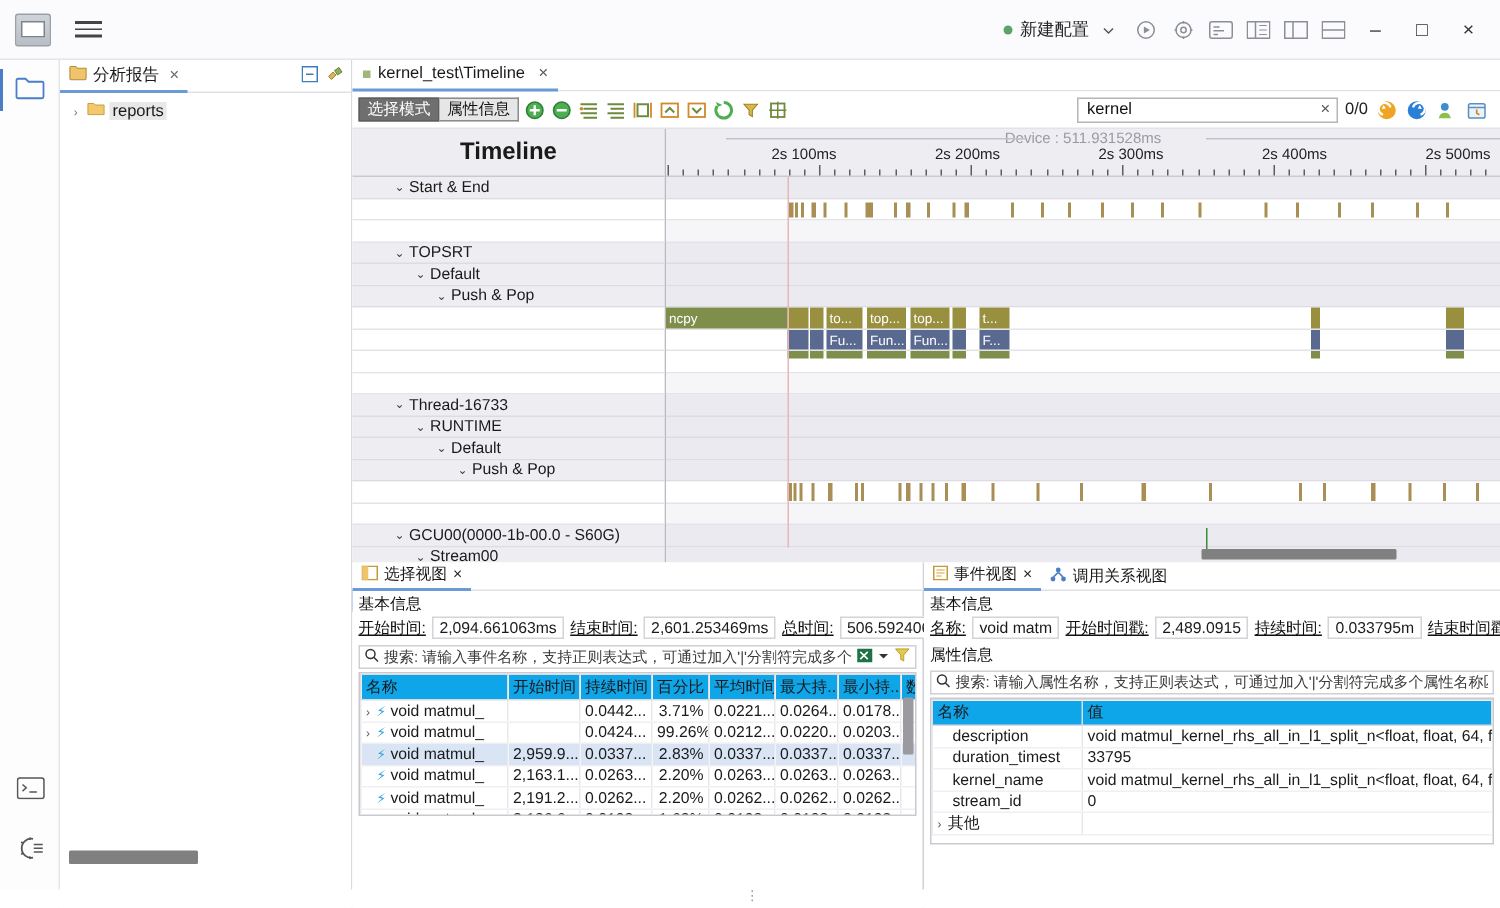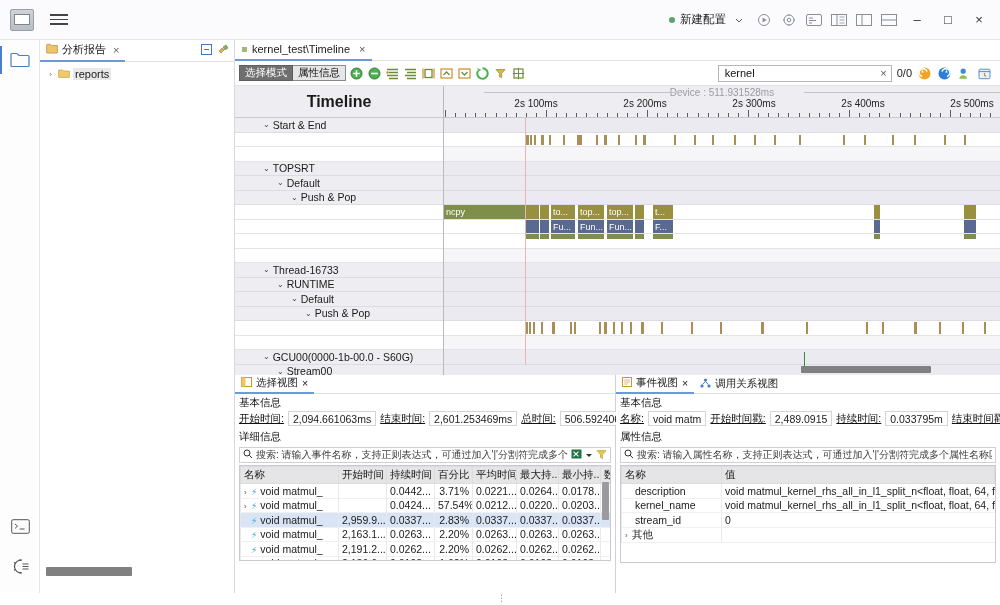--- a/index.html
+++ b/index.html
@@ -114,21 +114,21 @@
   .bp-tab.active { border-bottom:2px solid #6a9bd8;}
   .sec-hdr { font-size:10.5px; padding:2px 4px 1px 4px; color:#111; }
   .kvrow { display:flex; align-items:center; gap:4px; padding:0 4px 2px 4px; font-size:10.5px; white-space:nowrap; }
   .kvrow .k { color:#111;text-decoration:underline; }
   .kvrow .v { border:1px solid #d3d3d9; background:#fff; padding:0 4px; height:15px; line-height:14px; }
   .filterbar { margin:2px 4px; height:16px; border:1px solid #cfcfd5; background:#fff; display:flex; align-items:center; gap:3px; padding:0 3px; font-size:10px; color:#333; overflow:hidden;}
   .filterbar .ph { color:#3a3a3a; white-space:nowrap; overflow:hidden; }
   .filterbar .sp { margin-left:auto; display:flex; align-items:center; gap:3px;}
 
   table.grid { border-collapse:collapse; width:100%; font-size:10.5px; table-layout:fixed;}
-  table.grid th { background:#e5e5e5; border:1px solid #dcdce0; font-weight:normal; text-align:left; padding:1px 3px; height:15px; white-space:nowrap; overflow:hidden;}
+  table.grid th { background:#0ea5e9; border:1px solid #dcdce0; font-weight:normal; text-align:left; padding:1px 3px; height:15px; white-space:nowrap; overflow:hidden;}
   table.grid td { border-left:1px solid #e9e9ed; border-bottom:1px solid #f0f0f3; padding:0 3px; height:14.5px; white-space:nowrap; overflow:hidden;}
   table.grid tr.selrow td { background:#d9e4f5; }
   .num { text-align:right; }
   .gridwrap { margin:0 4px; border:1px solid #c9c9cf; height:96px; overflow:hidden; position:relative; background:#fff;}
   .gw2 { height:98px; }
   .vscroll { position:absolute; right:1px; top:16px; width:7px; height:38px; background:#9a9aa0; border-radius:1px;}
   .bolt { color:#3aa3dc; font-size:9px; }
   .exp-arrow { color:#555; font-size:8px; display:inline-block; width:7px;}
   .statusline { position:absolute; left:0; bottom:0; width:1000px; height:12px; background:#fff; }
   .vert-dots { position:absolute; left:497px; bottom:2px; color:#999; font-size:9px; letter-spacing:1px;}
@@ -640,21 +640,20 @@
       </div>
       <div class="sec-hdr">基本信息</div>
       <div class="kvrow" id="selFields">
             <span class="k">开始时间:</span>
             <span class="v">2,094.661063ms</span>
             <span class="k">结束时间:</span>
             <span class="v">2,601.253469ms</span>
             <span class="k">总时间:</span>
             <span class="v">506.592406ms</span>
           </div>
-      <div class="sec-hdr">详细信息</div>
       <div class="filterbar">
         <span>
           <svg width="10" height="10" viewBox="0 0 10 10">
                 <circle cx="4" cy="4" r="3" stroke="#333" fill="none"></circle>
                 <path d="M6.2 6.2L9 9" stroke="#333"></path>
               </svg>
         </span>
         <span class="ph">搜索: 请输入事件名称，支持正则表达式，可通过加入'|'分割符完成多个事件名称匹</span>
         <span class="sp">
           <span>
@@ -707,21 +706,21 @@
                   <td class="num">3.71%</td>
                   <td>0.0221...</td>
                   <td>0.0264...</td>
                   <td>0.0178...</td>
                   <td class="num">2</td>
                 </tr>
                 <tr>
                   <td><span class="exp-arrow">›</span><span class="bolt">⚡</span> <span>void matmul_</span></td>
                   <td></td>
                   <td>0.0424...</td>
-                  <td class="num">57.54%</td>
+                  <td class="num">99.26%</td>
                   <td>0.0212...</td>
                   <td>0.0220...</td>
                   <td>0.0203...</td>
                   <td class="num">2</td>
                 </tr>
                 <tr class="selrow">
                   <td><span class="exp-arrow"></span><span class="bolt">⚡</span> <span>void matmul_</span></td>
                   <td>2,959.9...</td>
                   <td>0.0337...</td>
                   <td class="num">2.83%</td>
@@ -821,20 +820,24 @@
                   <th>名称</th>
                   <th>值</th>
                 </tr>
               </thead>
           <tbody id="evBody">
                 <tr>
                   <td><span class="exp-arrow"></span><span>   description</span></td>
                   <td>void matmul_kernel_rhs_all_in_l1_split_n&lt;float, float, 64, false, fal..</td>
                 </tr>
                 <tr>
+                  <td><span class="exp-arrow"></span><span>   duration_timest</span></td>
+                  <td>33795</td>
+                </tr>
+                <tr>
                   <td><span class="exp-arrow"></span><span>   kernel_name</span></td>
                   <td>void matmul_kernel_rhs_all_in_l1_split_n&lt;float, float, 64, false, fal..</td>
                 </tr>
                 <tr>
                   <td><span class="exp-arrow"></span><span>   stream_id</span></td>
                   <td>0</td>
                 </tr>
                 <tr>
                   <td><span class="exp-arrow">›</span><span>其他</span></td>
                   <td></td>

